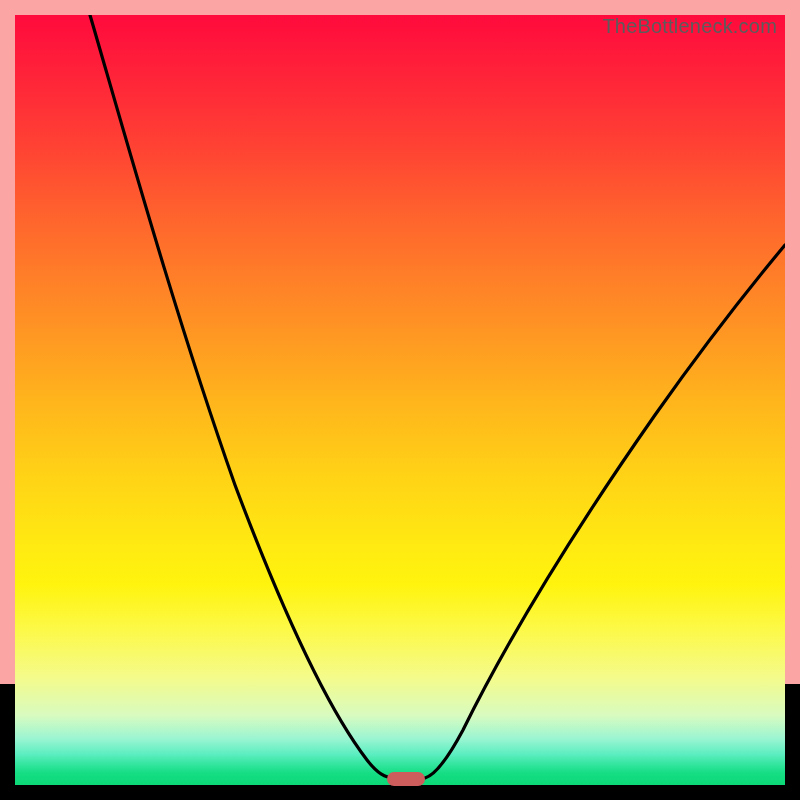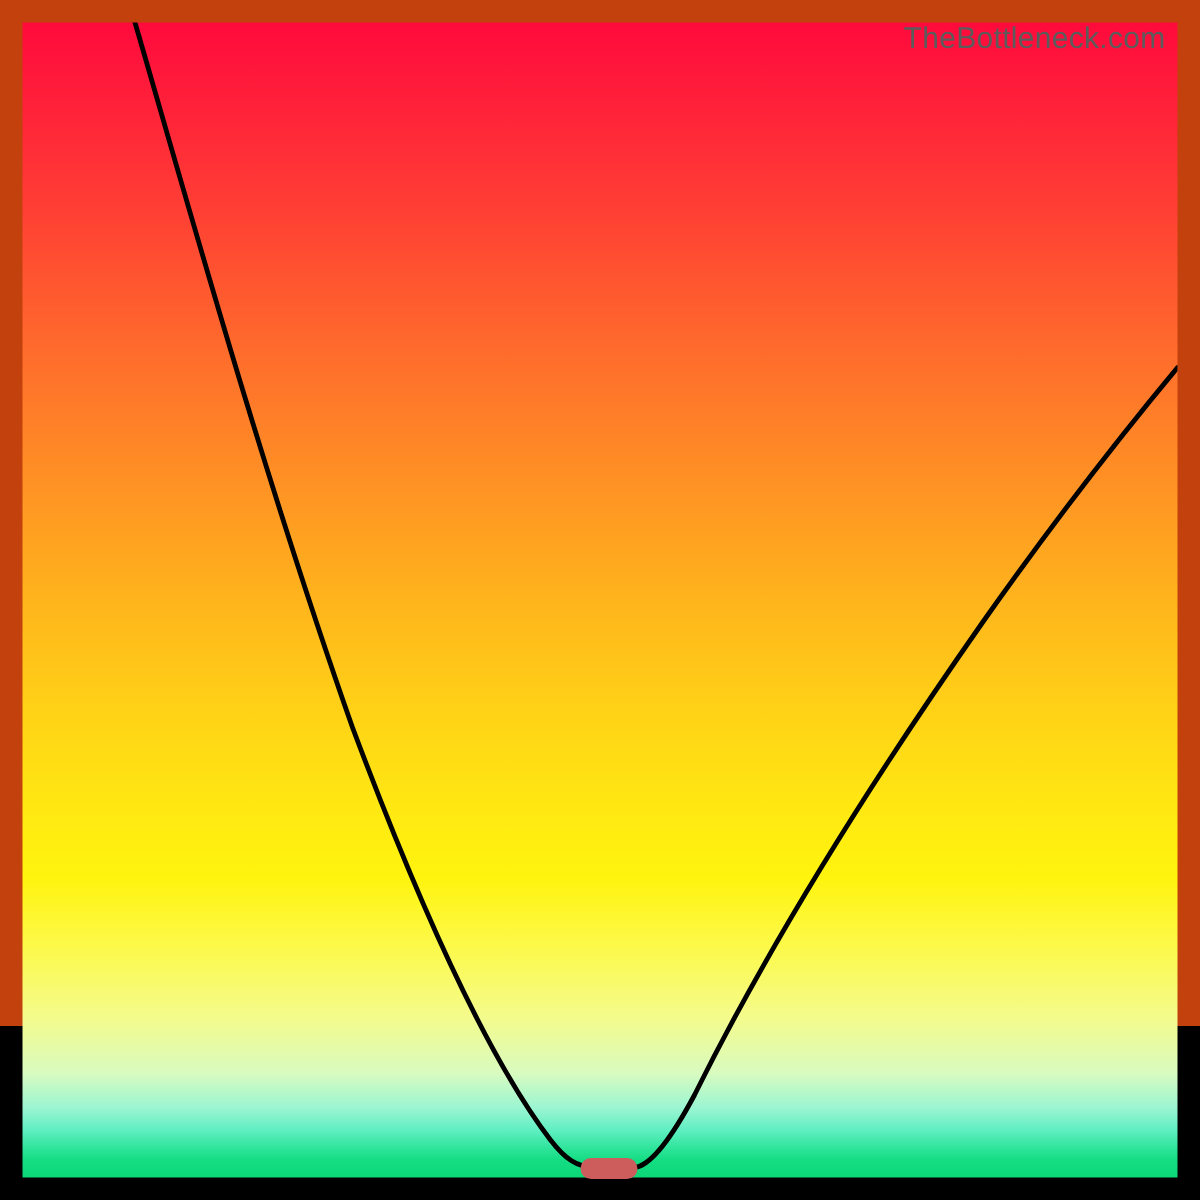--- a/index.html
+++ b/index.html
@@ -8,21 +8,21 @@
     width: 800px;
     height: 800px;
     background: #000;
     overflow: hidden;
     font-family: Arial, Helvetica, sans-serif;
   }
   .frame {
     position: relative;
     width: 800px;
     height: 684px;
-    background: #c2410c;
+    background: #fca5a5;
   }
   .plot {
     position: absolute;
     left: 15px;
     top: 15px;
     width: 770px;
     height: 770px;
     background: linear-gradient(
       to bottom,
       #ff0a3c 0%,

